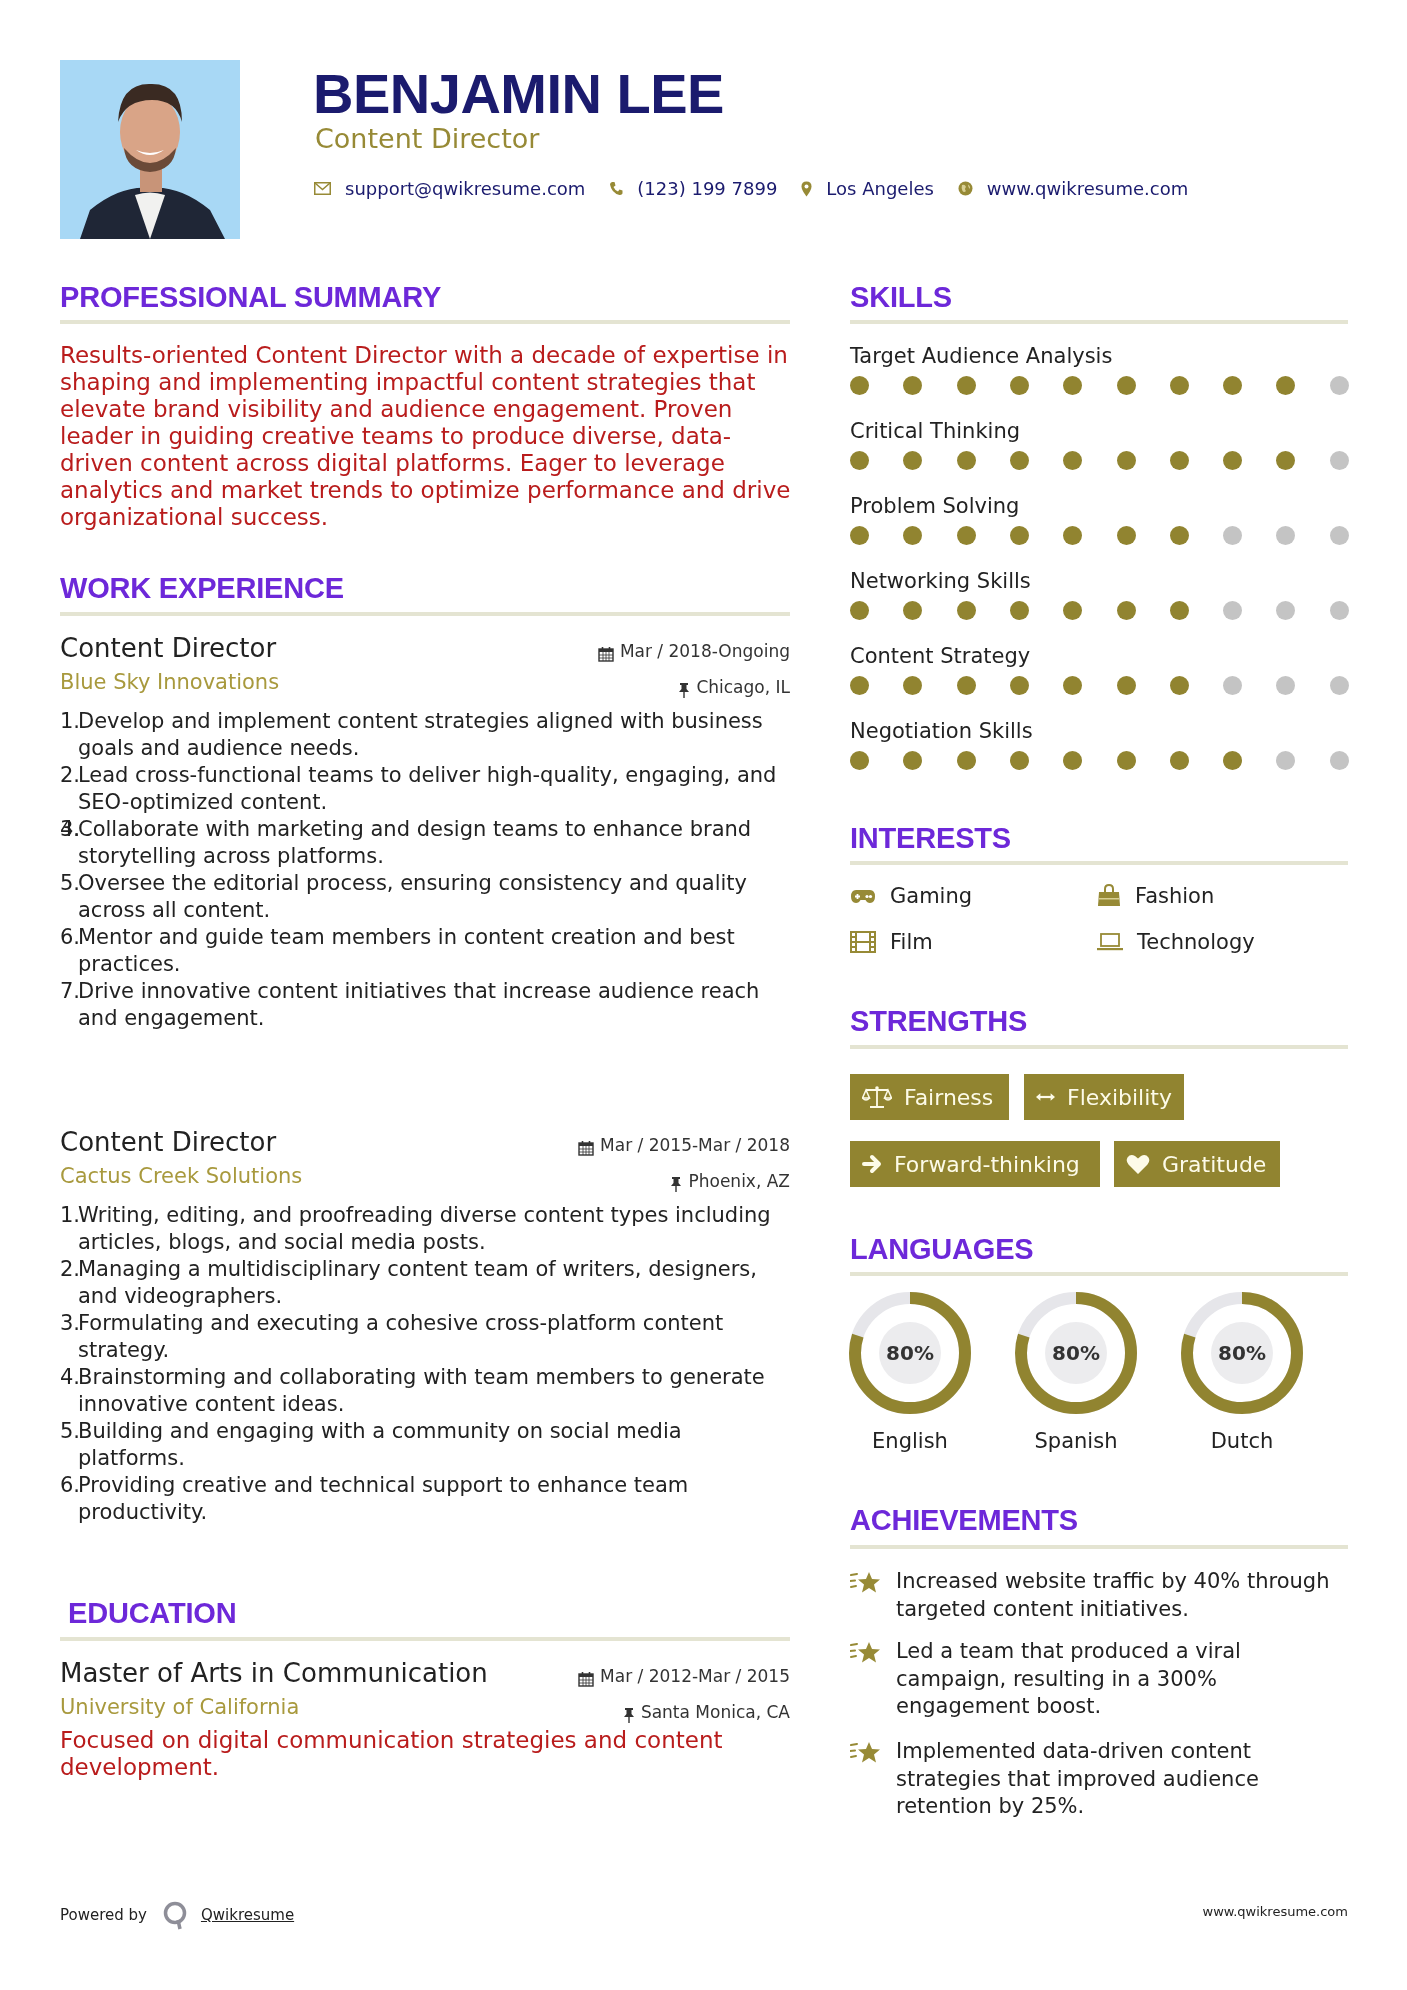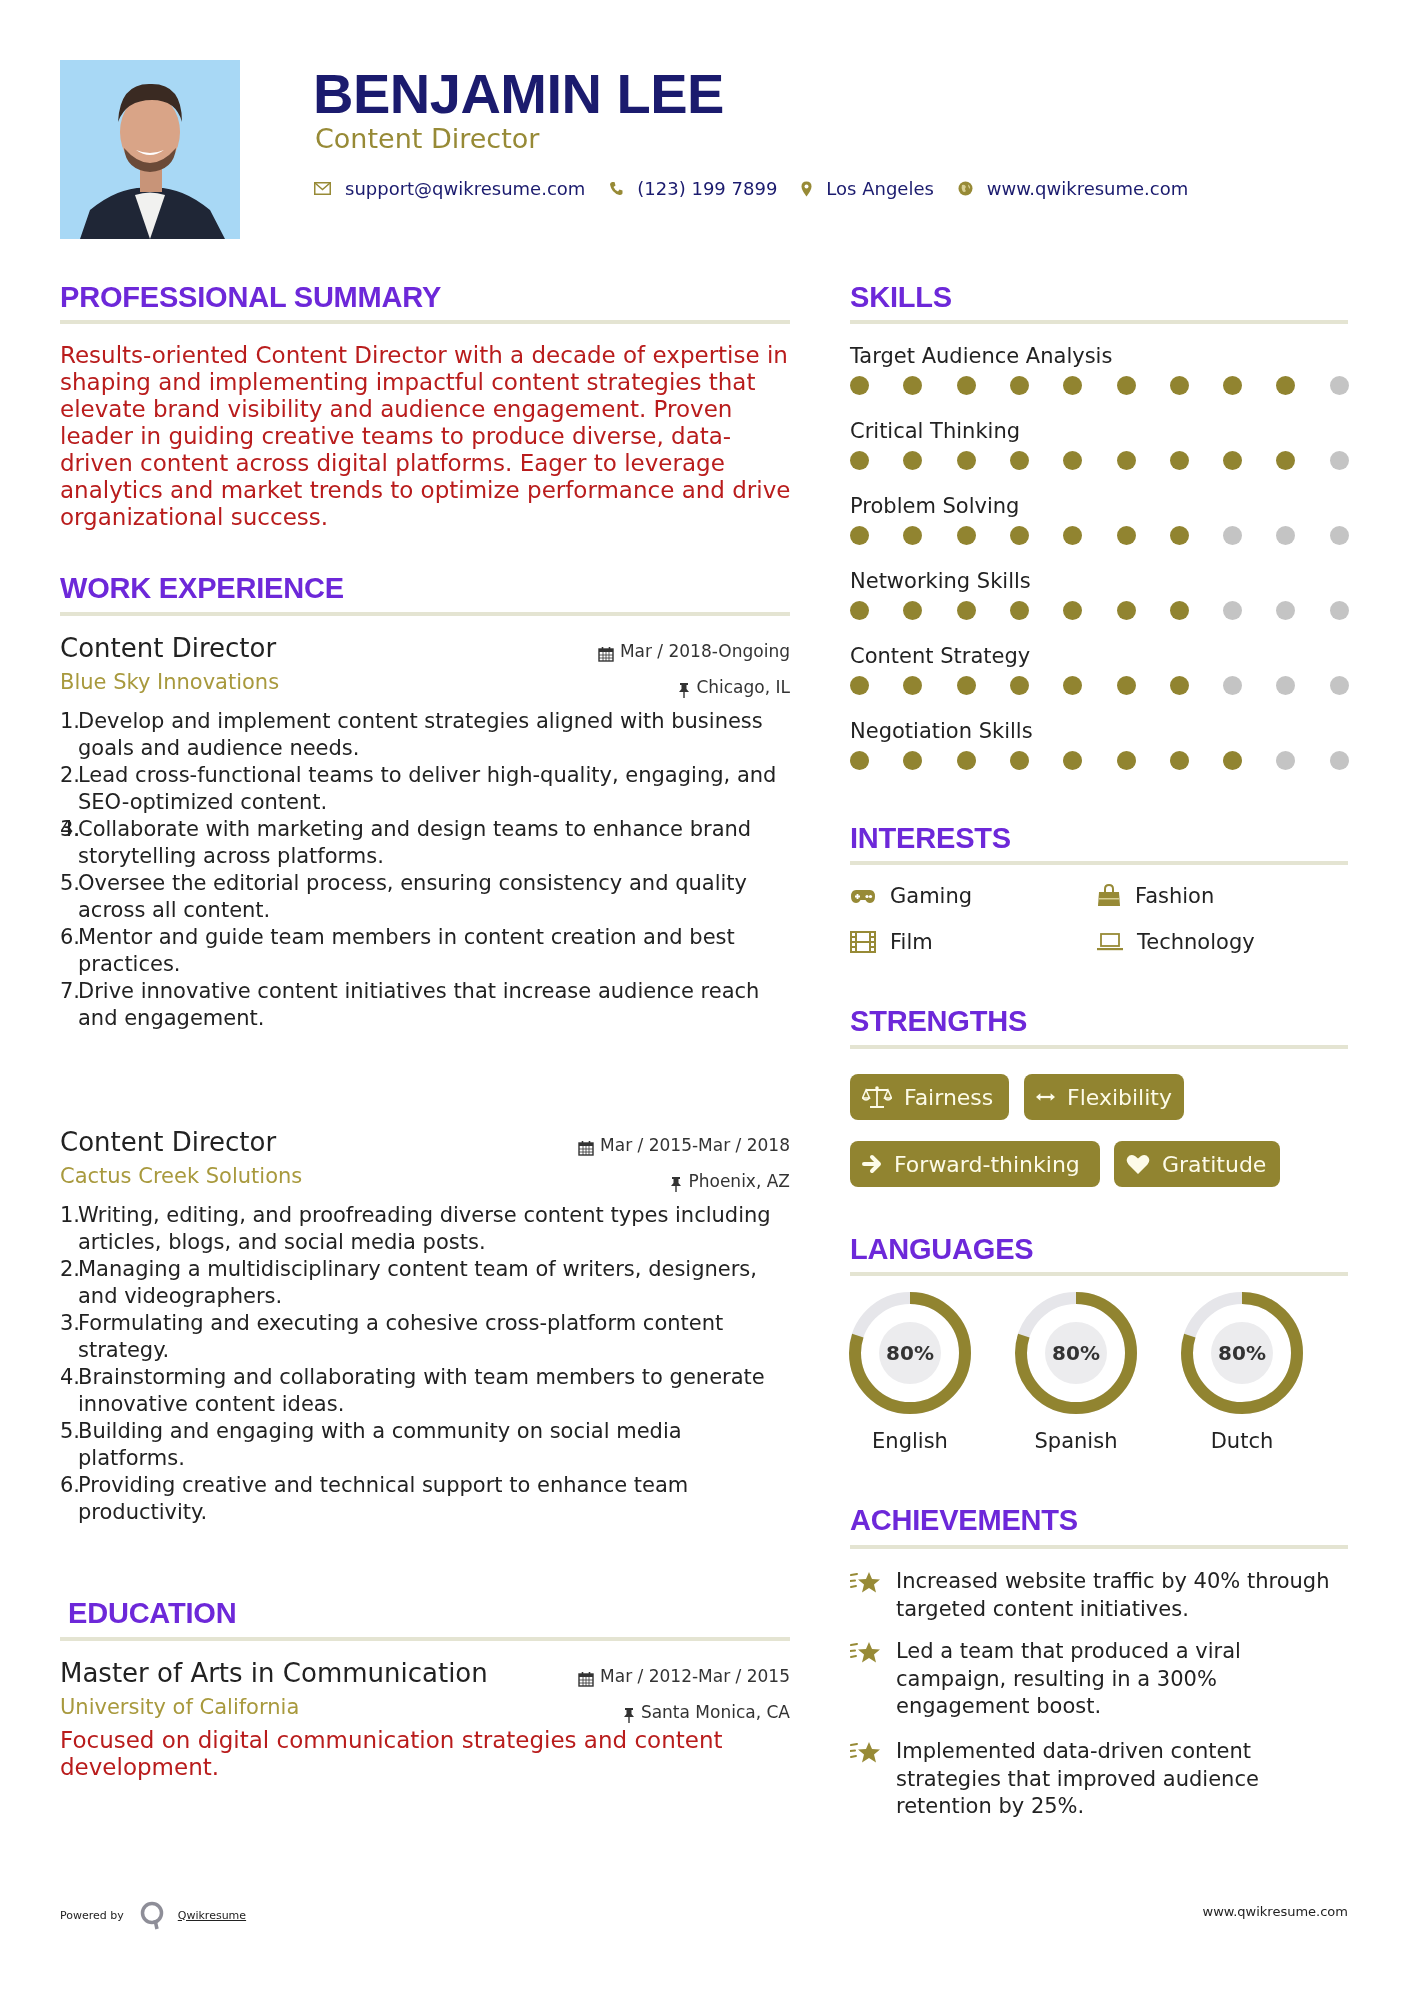--- a/index.html
+++ b/index.html
@@ -36,37 +36,37 @@
   .skill { position: absolute; left: 850px; width: 498px; }
   .skill-label { font-size: 21px; color: #222222; line-height: 28px; white-space: nowrap; }
   .dots { position: relative; height: 20px; margin-top: 6px; }
   .dot { position: absolute; top: 0; width: 19px; height: 19px; border-radius: 50%; }
 
   
   .interest { position: absolute; display: flex; align-items: center; font-size: 21px; color: #222222; white-space: nowrap; line-height: 28px; }
   .interest svg { margin-right: 14px; }
 
   
-  .badge { position: absolute; height: 46px; background: #918430; color: #fdfbe8; display: flex; align-items: center; padding: 0 12px 0 12px; font-size: 22px; white-space: nowrap; border-radius: 8px; }
+  .badge { position: absolute; height: 46px; background: #918430; color: #fdfbe8; display: flex; align-items: center; padding: 0 12px 0 12px; font-size: 22px; white-space: nowrap; }
   .badge svg { margin-right: 12px; }
 
   
   .lang { position: absolute; width: 122px; text-align: center; }
   .ring { width: 122px; height: 122px; position: relative; }
   .ring svg { position: absolute; left: 0; top: 0; }
   .ring .pct { position: absolute; left: 0; top: 0; width: 122px; height: 122px; display: flex; align-items: center; justify-content: center; font-size: 20px; font-weight: 700; color: #333333; }
   .lang-label { margin-top: 14px; font-size: 21px; color: #222222; line-height: 26px; }
 
   
   .ach { position: absolute; left: 850px; width: 498px; display: flex; }
   .ach svg { flex: 0 0 auto; margin-right: 14px; margin-top: 2px; }
   .ach-text { font-size: 21px; line-height: 27.5px; color: #222222; }
 
   
-  .footer-left { left: 60px; top: 1900px; display: flex; align-items: center; font-size: 11px; color: #222222; white-space: nowrap; }
+  .footer-left { left: 60px; top: 1900px; display: flex; align-items: center; font-size: 15px; color: #222222; white-space: nowrap; }
   .footer-left .brand { text-decoration: underline; margin-left: 10px; }
   .footer-right { right: 59px; top: 1904px; font-size: 13px; color: #222222; white-space: nowrap; }
 </style>
 </head>
 <body>
 
 <div class="abs photo">
   <svg width="180" height="179" viewBox="0 0 180 179">
     <rect width="180" height="179" fill="#a8d8f5"></rect>
     <path d="M20 179 L30 150 Q60 125 90 128 Q120 125 150 150 L165 179 Z" fill="#1f2636"></path>

